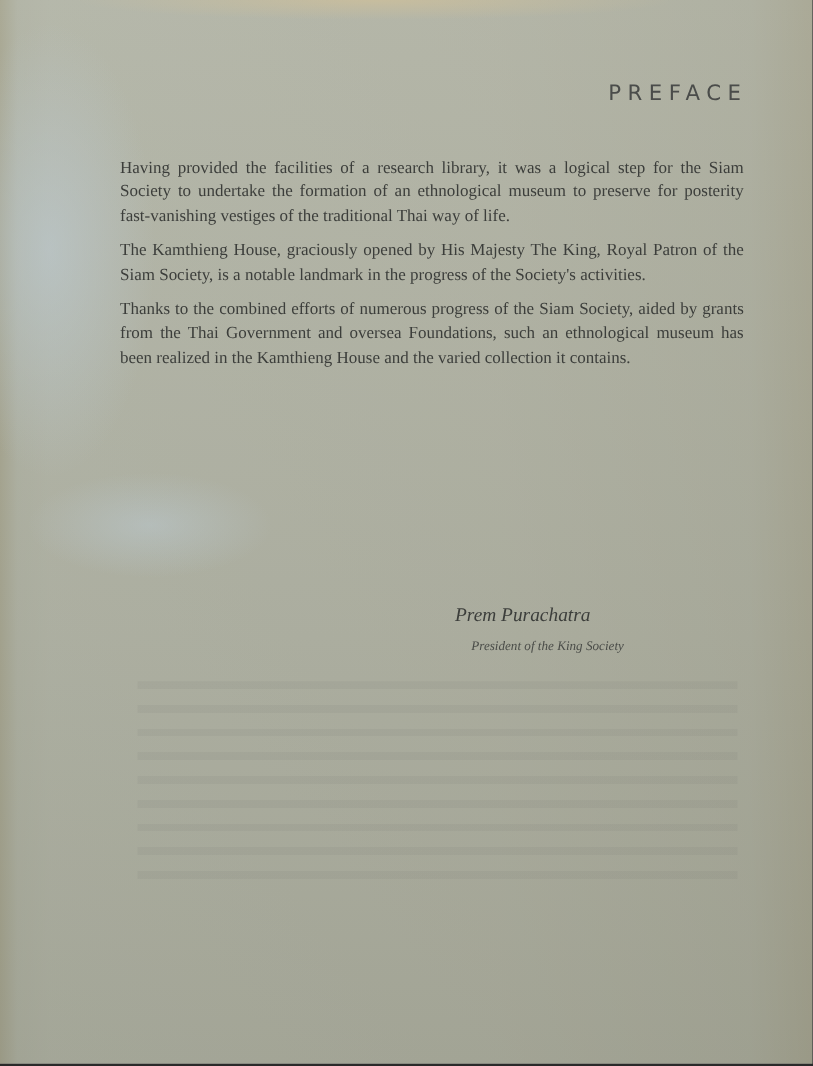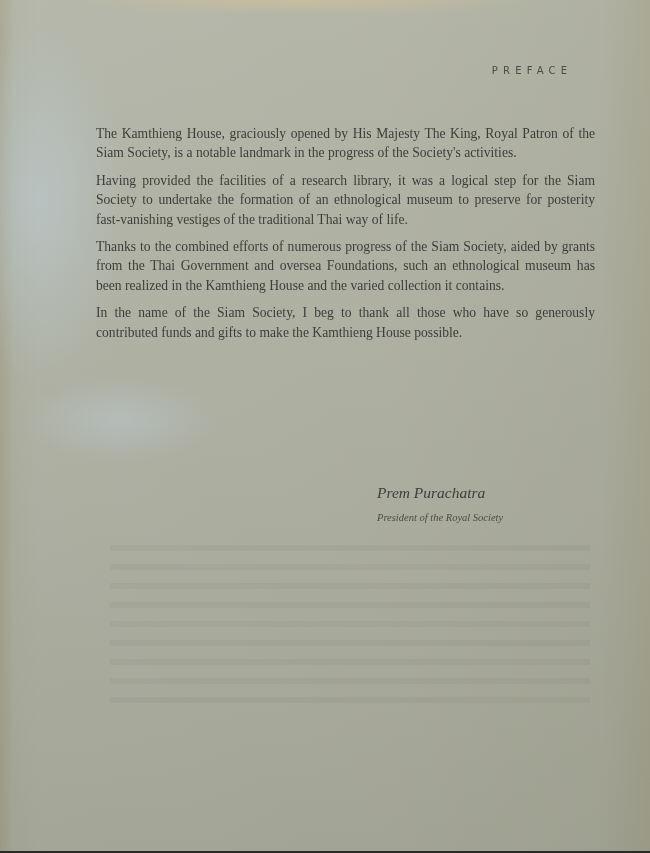--- a/index.html
+++ b/index.html
@@ -15,34 +15,34 @@
         radial-gradient(ellipse 120px 260px at 40px 200px, rgba(190,205,215,0.55), rgba(190,205,215,0) 70%),
         radial-gradient(ellipse 140px 60px at 120px 420px, rgba(190,205,215,0.45), rgba(190,205,215,0) 70%),
         radial-gradient(ellipse 300px 20px at 300px 0px, rgba(215,195,150,0.55), rgba(215,195,150,0) 80%),
         linear-gradient(90deg, #c9c7b6 0px, #d3d5cc 14px, #d6d8d0 40px, #d4d5cc 400px, #cfd0c6 600px, #c9c7b8 650px),
         linear-gradient(180deg, #d8d9d1 0%, #cdcec5 60%, #c3c4ba 100%);
       background-blend-mode: normal, normal, normal, multiply, normal;
       color: #3b3d3a;
     }
     .title {
       position: absolute; top: 65px; left: 466px; width: 132px;
-      text-align: center;
+      text-align: right;
       font-family: "DejaVu Sans", "Liberation Sans", sans-serif;
-      font-size: 10px; letter-spacing: 5.2px;
+      font-size: 17px; letter-spacing: 5.2px;
       color: #4a4c4a;
     }
     .body-text {
       position: absolute; top: 124px; left: 96px; width: 499px;
       font-size: 13.6px; line-height: 19.4px;
       text-align: justify;
       color: #3c3e3b;
     }
     .body-text p { margin: 0 0 8px 0; }
     .signature {
-      position: absolute; top: 484px; left: 377px;
+      position: absolute; top: 484px; left: 364px;
       font-style: italic; font-size: 15.5px; color: #3c3e3b;
     }
     .sig-title {
       position: absolute; top: 512px; left: 377px;
       font-style: italic; font-size: 10.5px; color: #4a4c48;
     }
     .bleed {
       position: absolute; left: 110px; top: 545px; width: 480px; height: 160px;
       opacity: 0.07;
       background: repeating-linear-gradient(180deg, #555 0px, #555 6px, transparent 6px, transparent 19px);
@@ -52,24 +52,23 @@
       position: absolute; left: 0; bottom: 0; width: 650px; height: 2px; background: #2a2a2a;
     }
   </style>
 </head>
 <body>
 
 <div class="page">
   <div class="title">PREFACE</div>
 
   <div class="body-text">
+    <p>Having provided the facilities of a research library, it was a logical step for the Siam Society to undertake the formation of an ethnological museum to preserve for posterity fast-vanishing vestiges of the traditional Thai way of life.</p>
     <p>The Kamthieng House, graciously opened by His Majesty The King, Royal Patron of the Siam Society, is a notable landmark in the progress of the Society's activities.</p>
-    <p>Having provided the facilities of a research library, it was a logical step for the Siam Society to undertake the formation of an ethnological museum to preserve for posterity fast-vanishing vestiges of the traditional Thai way of life.</p>
     <p>Thanks to the combined efforts of numerous progress of the Siam Society, aided by grants from the Thai Government and oversea Foundations, such an ethnological museum has been realized in the Kamthieng House and the varied collection it contains.</p>
-    <p>In the name of the Siam Society, I beg to thank all those who have so generously contributed funds and gifts to make the Kamthieng House possible.</p>
   </div>
 
   <div class="signature">Prem Purachatra</div>
-  <div class="sig-title">President of the Royal Society</div>
+  <div class="sig-title">President of the King Society</div>
 
   <div class="bleed"></div>
 </div>
 <div class="bottom-edge"></div>
 
 </body></html>

